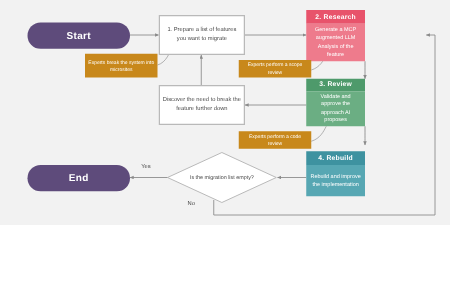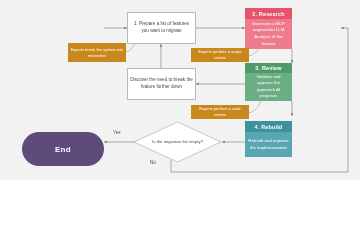--- a/index.html
+++ b/index.html
@@ -135,22 +135,25 @@
     </g>
     <path d="M348,28 L341,28" fill="none" stroke="#8a8a8a" stroke-width="0.7" marker-end="url(#ah)"></path>
 
     <g fill="none" stroke="#9a9a9a" stroke-width="0.6">
       <path d="M126,52 C133,50 136,42 138,36"></path>
       <path d="M249,56 C256,54 259,48 261,44"></path>
       <path d="M249,113 C256,111 259,105 261,101"></path>
     </g>
   </svg>
 
-
-  <div class="node pill" style="left:22px;top:132px;width:82px;height:34px;">
+  <div class="node pill" style="left:22px;top:18px;width:82px;height:21px;">
+    <span>Start</span>
+  </div>
+
+  <div class="node pill" style="left:22px;top:132px;width:82px;height:21px;">
     <span>End</span>
   </div>
 
   <div class="node proc" style="left:127px;top:12px;width:69px;height:32px;">
     <span>1. Prepare a list of features you want to migrate</span>
   </div>
 
   <div class="node proc" style="left:127px;top:68px;width:69px;height:32px;">
     <span>Discover the need to break the feature further down</span>
   </div>

